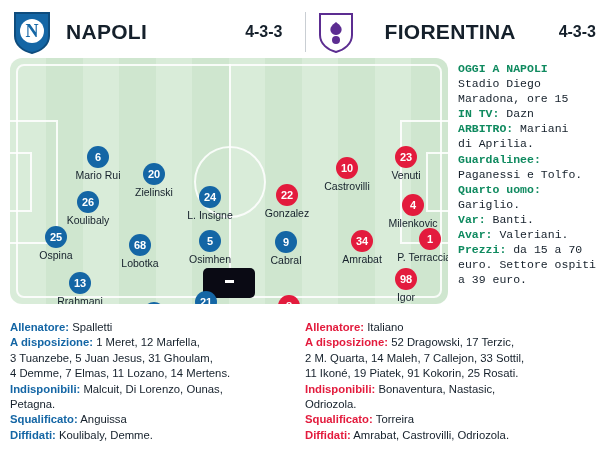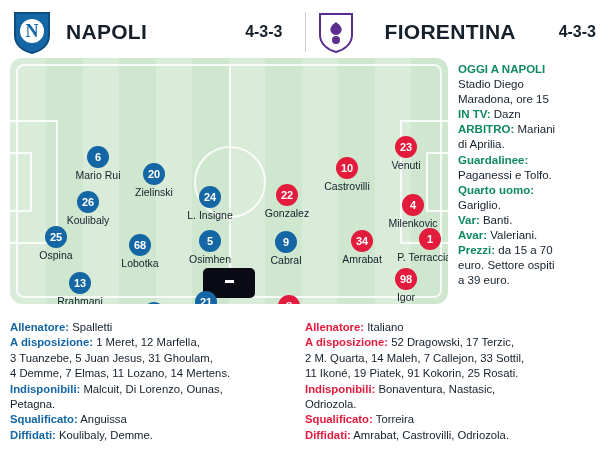--- a/index.html
+++ b/index.html
@@ -171,21 +171,21 @@
 
   
   .notes {
     flex: 1 1 auto;
     padding: 4px 2px 0 10px;
     font-size: 11.5px;
     line-height: 14.6px;
     color: #15202b;
   }
   .notes .g { color: #0f8a5f; font-weight: bold; }
-  .notes p { margin: 0 0 0.5px 0; }
+  .notes p { margin: 0 0 0.5px 0; font-family: Liberation Mono, monospace; }
 
   
   .bottom {
     display: flex;
     margin-top: 16px;
     font-size: 11.3px;
     line-height: 14.4px;
   }
   .bcol { width: 50%; box-sizing: border-box; padding-right: 10px; }
   .bcol p { margin: 0 0 1px 0; color: #15202b; }
@@ -246,21 +246,21 @@
         <div class="player home" style="left: 70px; top: 214px;"><span class="num">13</span><div class="pname">Rrahmani</div></div>
         <div class="player home" style="left: 130px; top: 176px;"><span class="num">68</span><div class="pname">Lobotka</div></div>
         <div class="player home" style="left: 144px; top: 105px;"><span class="num">20</span><div class="pname">Zielinski</div></div>
         <div class="player home" style="left: 144px; top: 244px;"><span class="num">8</span></div>
         <div class="player home" style="left: 200px; top: 128px;"><span class="num">24</span><div class="pname">L. Insigne</div></div>
         <div class="player home" style="left: 276px; top: 173px;"><span class="num">9</span><div class="pname">Cabral</div></div>
         <div class="player home" style="left: 196px; top: 233px;"><span class="num">21</span></div>
         <div class="player home" style="left: 200px; top: 172px;"><span class="num">5</span><div class="pname">Osimhen</div></div>
         <div class="player away" style="left: 277px; top: 126px;"><span class="num">22</span><div class="pname">Gonzalez</div></div>
         <div class="player away" style="left: 337px; top: 99px;"><span class="num">10</span><div class="pname">Castrovilli</div></div>
-        <div class="player away" style="left: 396px; top: 78px;"><span class="num">23</span><div class="pname">Venuti</div></div>
+        <div class="player away" style="left: 396px; top: 88px;"><span class="num">23</span><div class="pname">Venuti</div></div>
         <div class="player away" style="left: 403px; top: 136px;"><span class="num">4</span><div class="pname">Milenkovic</div></div>
         <div class="player away" style="left: 420px; top: 170px;"><span class="num">1</span><div class="pname">P. Terracciano</div></div>
         <div class="player away" style="left: 352px; top: 172px;"><span class="num">34</span><div class="pname">Amrabat</div></div>
         <div class="player away" style="left: 396px; top: 210px;"><span class="num">98</span><div class="pname">Igor</div></div>
         <div class="player away" style="left: 279px; top: 237px;"><span class="num">8</span></div>
       </div>
 
     <div class="notes">
       <p><span class="g">OGGI A NAPOLI</span></p>
       <p><span>Stadio Diego</span></p>

